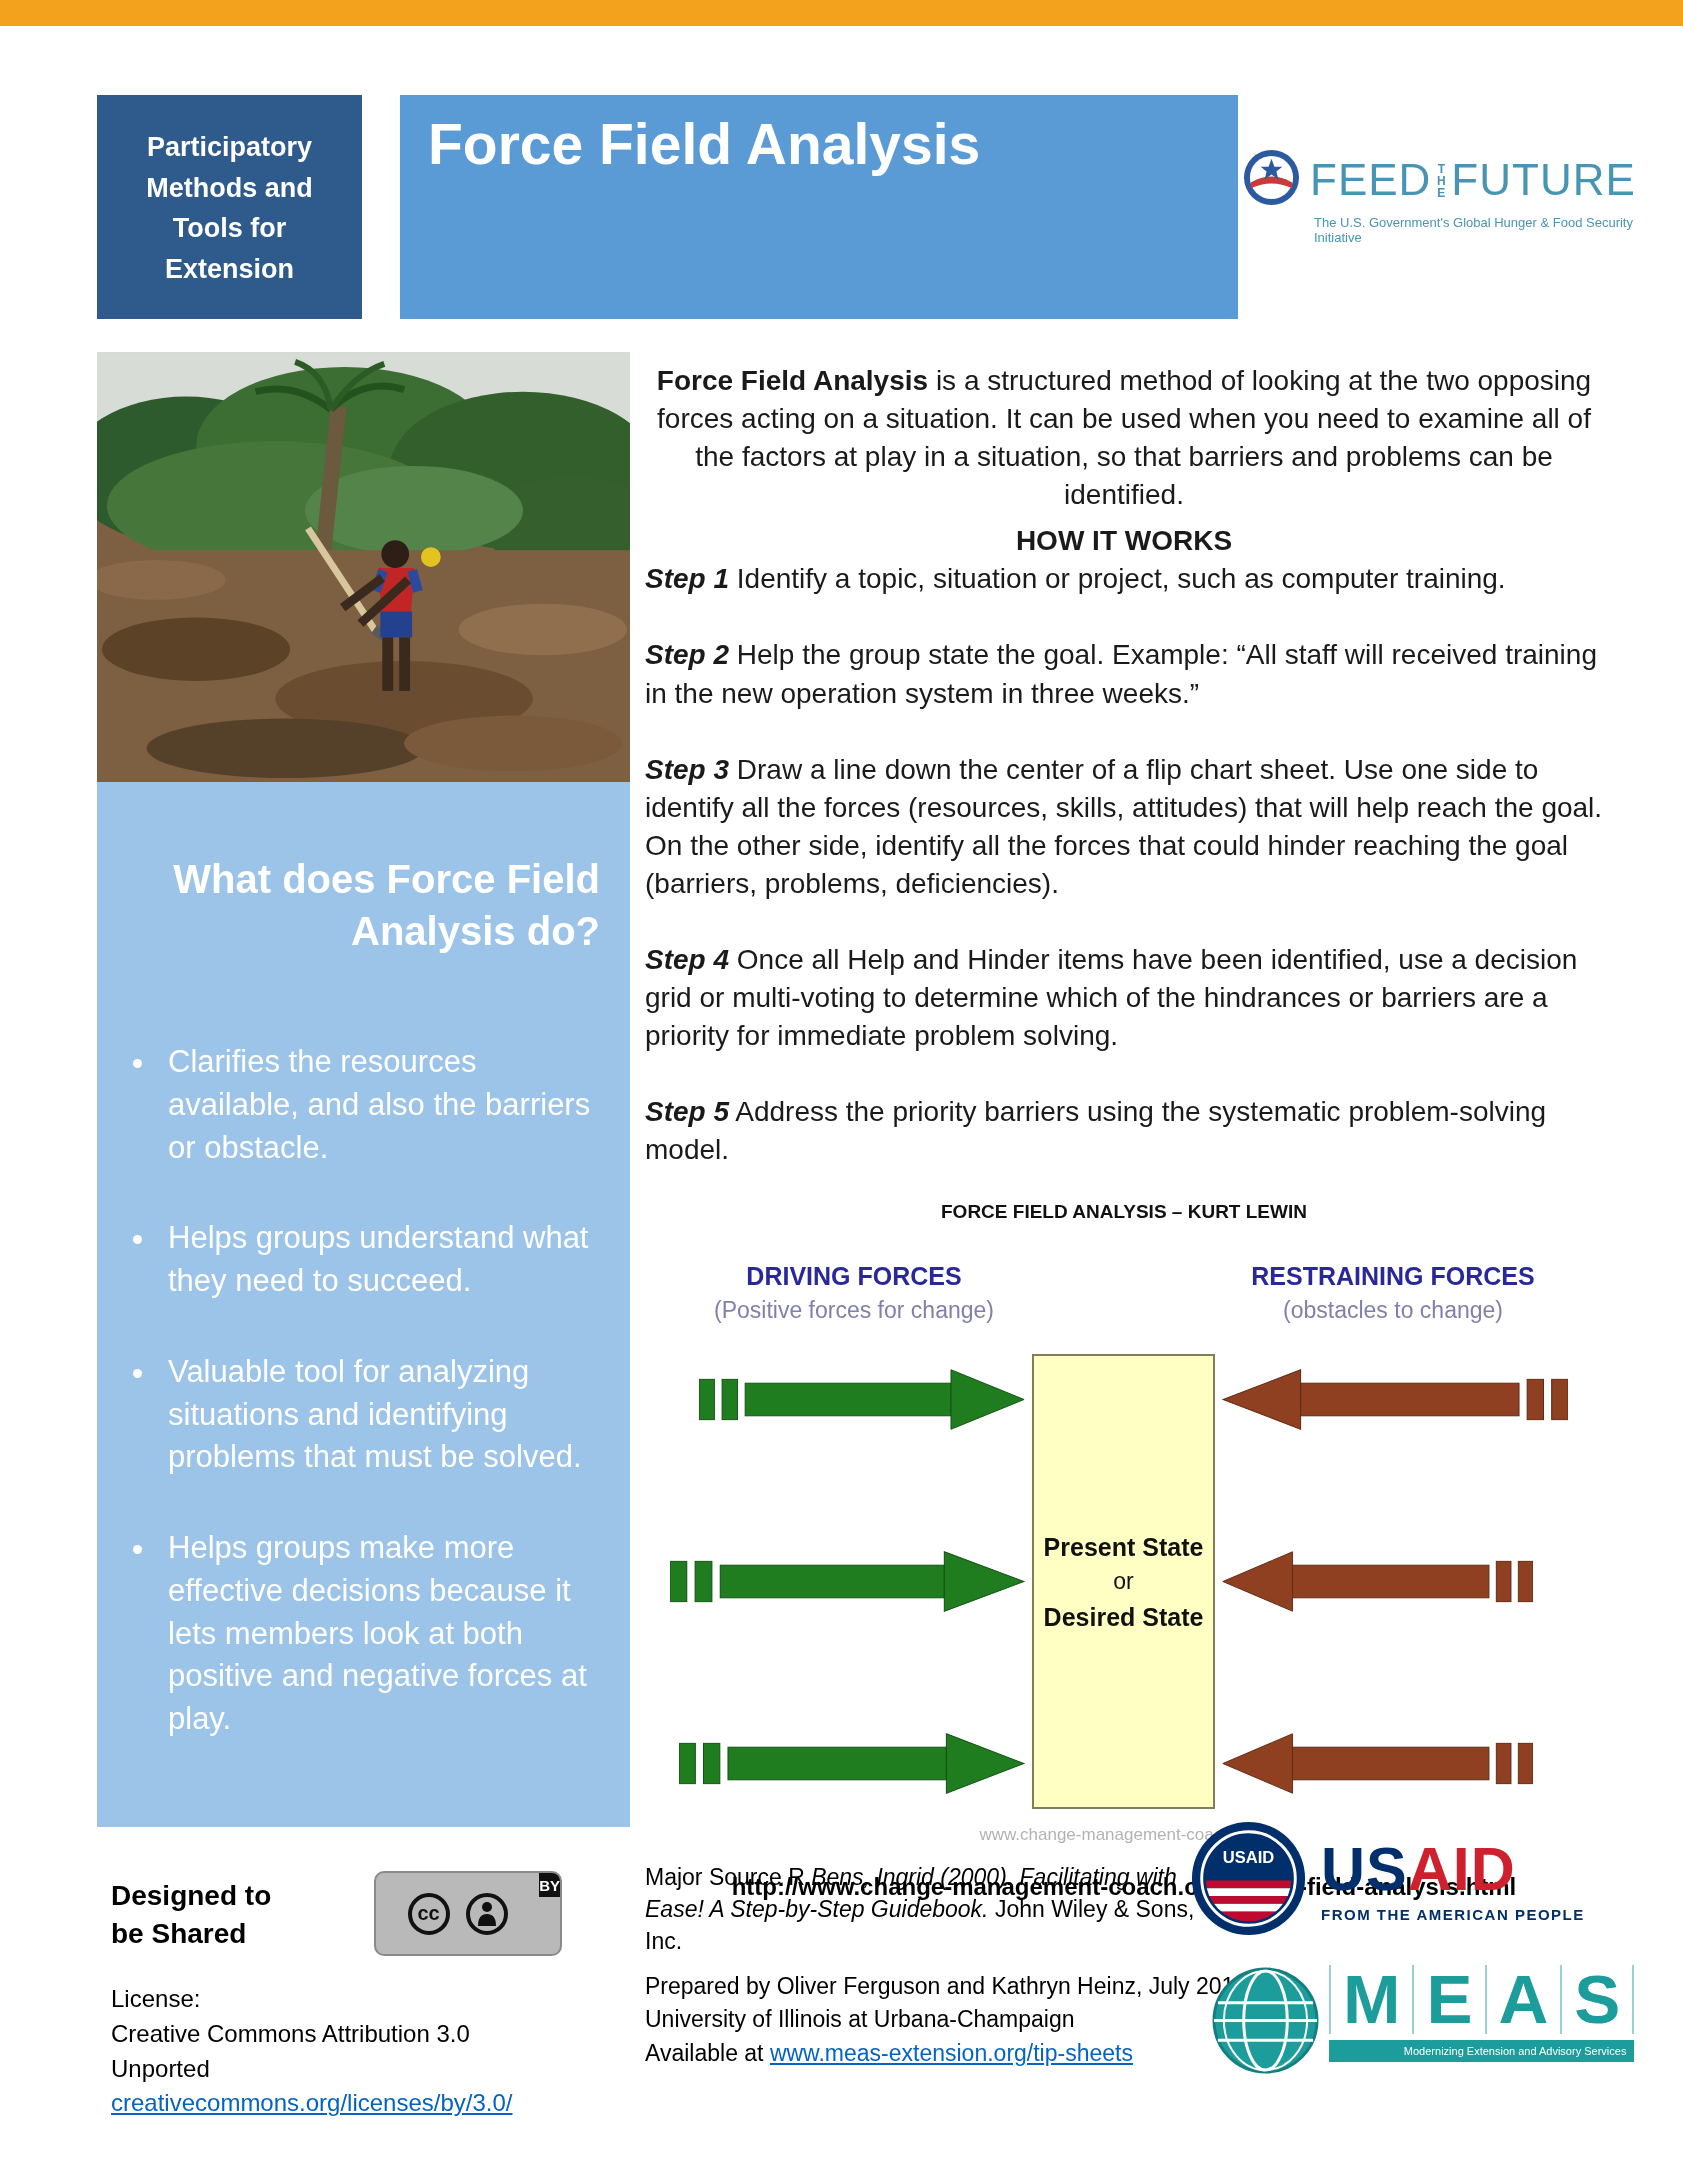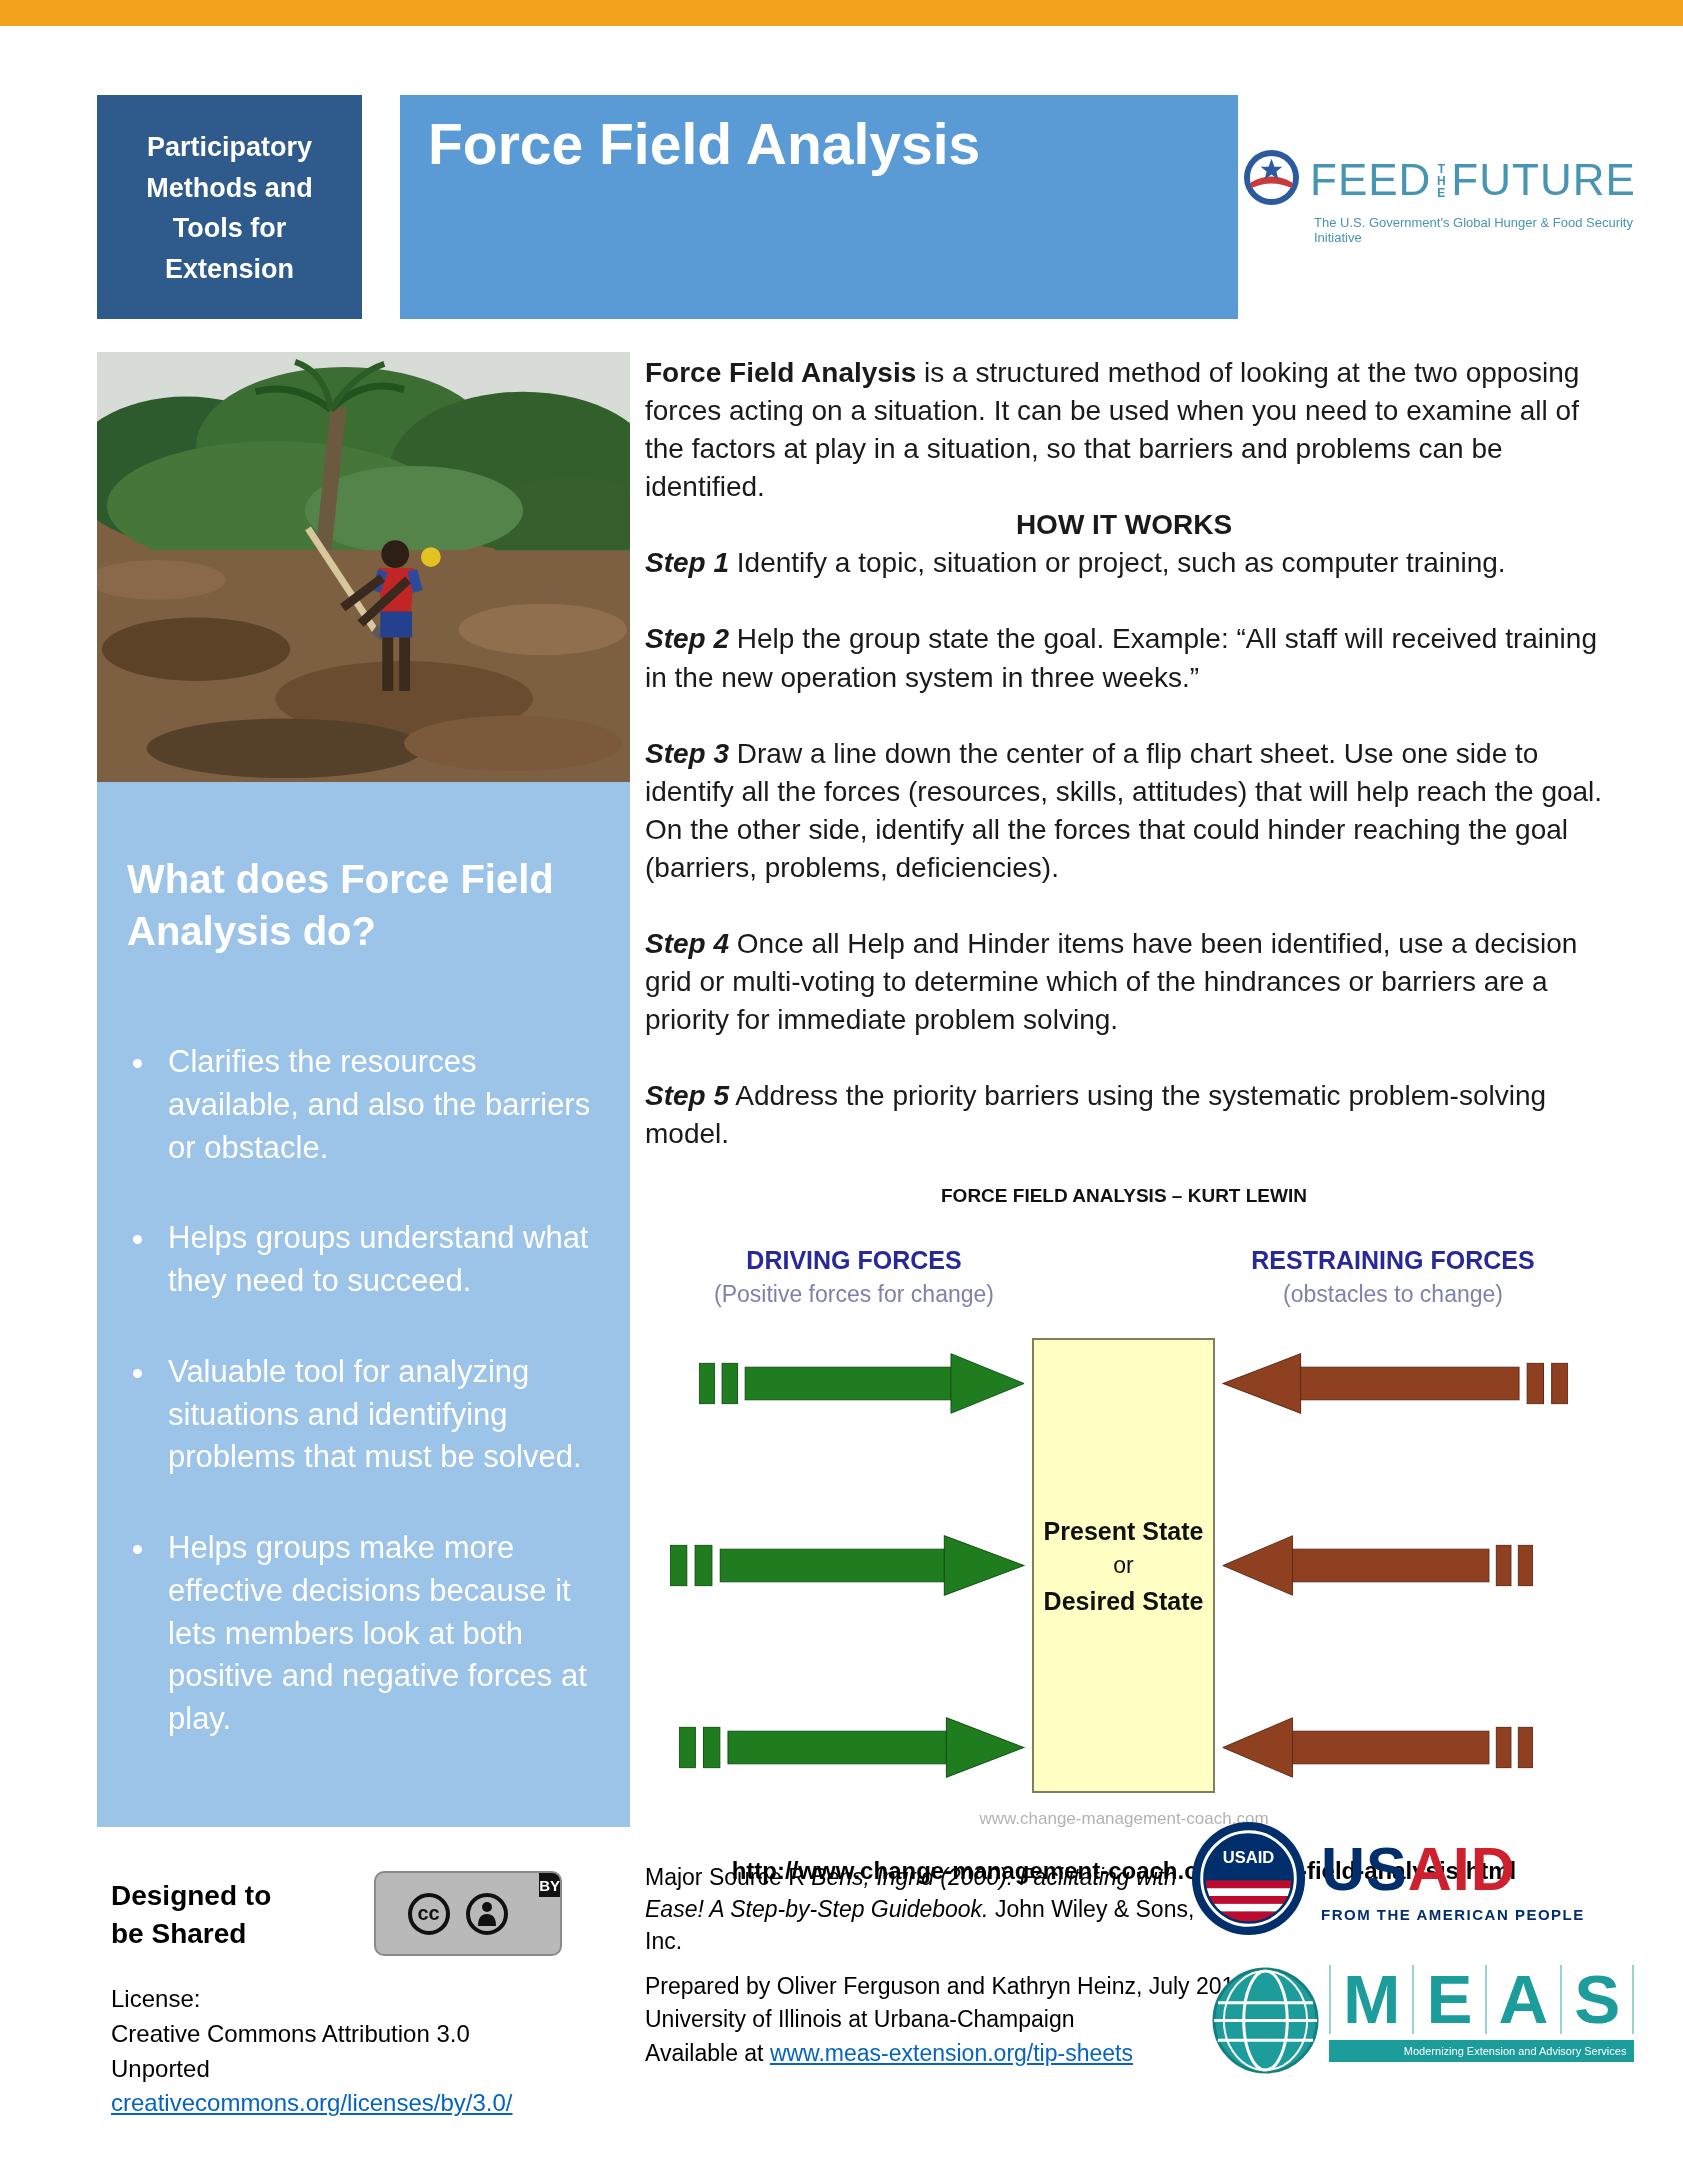--- a/index.html
+++ b/index.html
@@ -51,21 +51,21 @@
     position: absolute; left: 97px; top: 352px;
     width: 533px; height: 430px; overflow: hidden;
   }
   .photo svg { display: block; }
   .info-box {
     position: absolute; left: 97px; top: 782px;
     width: 533px; height: 1045px;
     background: #9CC3E8; color: #ffffff;
   }
   .info-heading {
-    margin: 71px 30px 0; text-align: left;
+    margin: 71px 30px 0; text-align: right;
     font-size: 40px; font-weight: bold; line-height: 1.3;
   }
   .info-box ul {
     list-style: disc outside;
     margin: 84px 20px 0 0; padding-left: 61px;
     font-size: 31px; line-height: 1.38;
   }
   .info-box li { margin-bottom: 48px; padding-left: 10px; }
   .info-box li::marker { color: #ffffff; }
   .designed {
@@ -92,21 +92,21 @@
   .license {
     position: absolute; left: 111px; top: 1982px; width: 455px;
     font-size: 24px; line-height: 1.45; color: #000;
   }
   a.link { color: #0563C1; text-decoration: underline; cursor: pointer; }
   
   .main-col {
     position: absolute; left: 645px; top: 354px; width: 958px;
     font-size: 28px; line-height: 1.36;
   }
-  .intro { margin: 0; }
+  .intro { margin: 8px; text-align: center; }
   .hiw { margin: 0; text-align: center; font-weight: bold; }
   .step { margin: 0 0 38px 0; }
   .step:first-of-type { margin-top: 0; }
   .step-label { font-weight: bold; font-style: italic; }
   
   .diagram { width: 896px; margin: 30px auto 0; }
   .diagram-title {
     text-align: center; font-weight: bold; font-size: 19px; color: #111;
   }
   .diagram-heads { display: flex; margin-top: 34px; }

